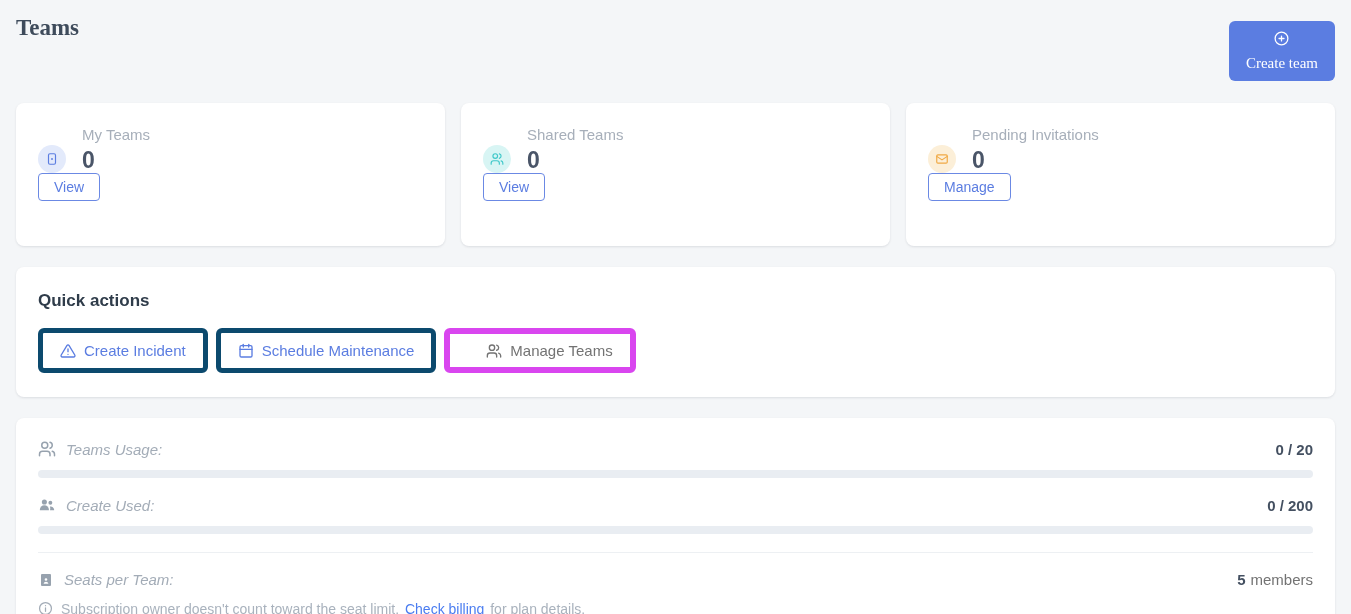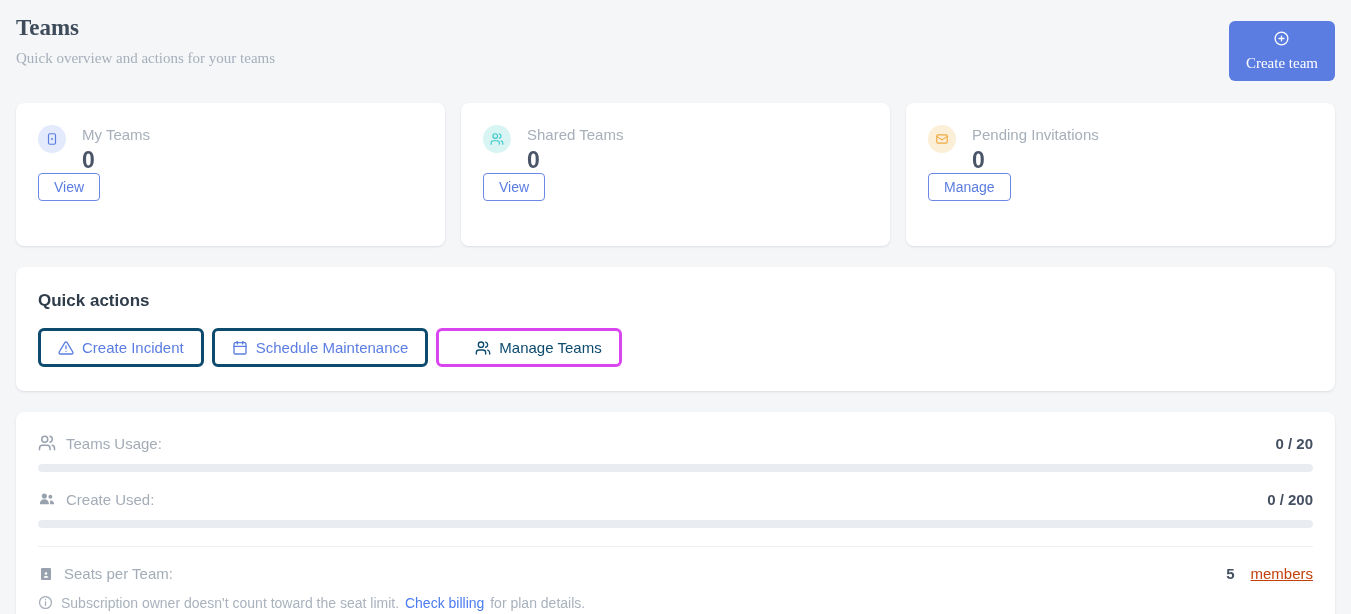--- a/index.html
+++ b/index.html
@@ -24,21 +24,21 @@
   }
   .btn-create svg { display: block; }
 
   
   .stat-grid { display: grid; grid-template-columns: repeat(3, 1fr); gap: 16px; }
   .stat-card {
     background: #fff; border-radius: 8px; padding: 22px 22px 24px;
     box-shadow: 0 1px 3px rgba(16,24,40,.07), 0 1px 2px rgba(16,24,40,.04);
     min-height: 143px;
   }
-  .stat-top { display: flex; align-items: flex-start; gap: 16px; }
+  .stat-top { display: flex; align-items: flex-end; gap: 16px; }
   .icon-circle {
     width: 28px; height: 28px; border-radius: 50%;
     display: flex; align-items: center; justify-content: center; flex-shrink: 0;
   }
   .icon-blue   { background: #e3eafb; color: #5b7de1; }
   .icon-teal   { background: #d8f5f4; color: #3fc8c9; }
   .icon-orange { background: #fcefd8; color: #f0a944; }
   .stat-label { font-size: 15px; color: #a7afba; line-height: 19px; }
   .stat-value { font-size: 23px; font-weight: 700; color: #4a5568; margin-top: 3px; line-height: 26px; }
   .btn-outline-sm {
@@ -53,52 +53,51 @@
     padding: 24px 22px;
   }
   .panel-title { font-size: 17px; font-weight: 700; color: #2f3c4a; }
   .qa-row { display: flex; gap: 8px; margin-top: 17px; }
   .btn-action {
     display: inline-flex; align-items: center; gap: 8px;
     background: #fff; border-radius: 6px; padding: 8px 17px;
     font-size: 15px; font-family: inherit; cursor: pointer;
   }
   .btn-action svg { display: block; }
-  .btn-action.primary { border: 3px solid #0c4a6e; color: #5b7de1; }
-  .btn-action.neutral { border: 3px solid #d946ef; color: #0c4a6e; padding-left: 36px; }
+  .btn-action.primary { border: 5px solid #0c4a6e; color: #5b7de1; }
+  .btn-action.neutral { border: 6px solid #d946ef; color: #737373; padding-left: 36px; }
 
   
   .usage-panel { padding: 22px 22px 24px; }
   .usage-row { display: flex; justify-content: space-between; align-items: center; }
-  .usage-left { display: flex; align-items: center; gap: 10px; font-size: 15px; color: #a3acb7; }
+  .usage-left { display: flex; align-items: center; gap: 10px; font-size: 15px; color: #a3acb7; font-style: italic; }
   .usage-left svg { color: #97a2ae; display: block; }
   .usage-value { font-size: 15px; font-weight: 700; color: #445061; }
   .progress-track {
     height: 8px; background: #e9edf2; border-radius: 4px;
     margin: 12px 0 18px; overflow: hidden;
   }
   .progress-fill { height: 100%; background: #5b7de1; border-radius: 4px; width: 0%; }
   .usage-divider { border: none; border-top: 1px solid #edf0f3; margin: 16px 0 18px; }
-  .members-suffix { font-weight: 400; color: #c2410c; margin-left: 16px; text-decoration: underline; }
+  .members-suffix { font-weight: 400; color: #737373; margin-left: 5px; }
   .usage-note {
     display: flex; align-items: flex-start; gap: 8px; margin-top: 13px;
     font-size: 14px; color: #a9b2bd;
   }
   .usage-note svg { color: #a2abb6; flex-shrink: 0; display: block; }
   .note-link { color: #4a7cf0; text-decoration: none; cursor: pointer; margin: 0 2px; }
 </style>
 </head>
 <body>
 
 <div class="page">
 
   <div class="page-header">
     <div>
       <h1 class="page-title">Teams</h1>
-      <div class="page-subtitle">Quick overview and actions for your teams</div>
     </div>
     <button class="btn-create">
       <span>
         <svg width="17" height="17" viewBox="0 0 24 24" fill="none" stroke="currentColor" stroke-width="1.8" stroke-linecap="round">
           <circle cx="12" cy="12" r="9"></circle>
             <line x1="12" y1="8.5" x2="12" y2="15.5"></line>
             <line x1="8.5" y1="12" x2="15.5" y2="12"></line>
         </svg>
       </span>
       <span>Create team</span>

